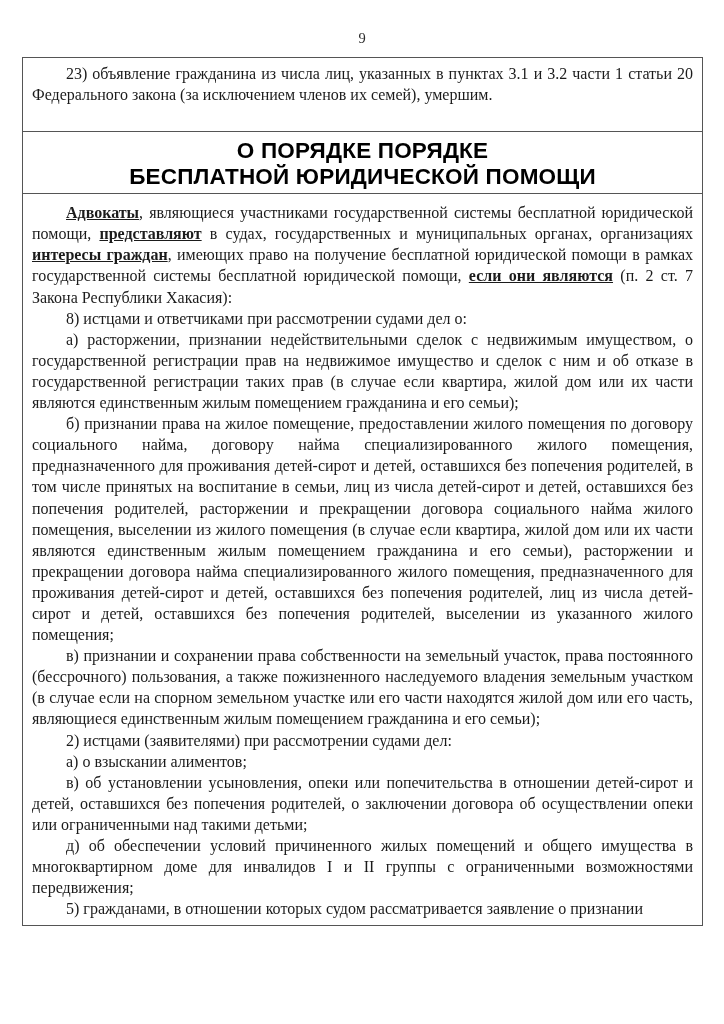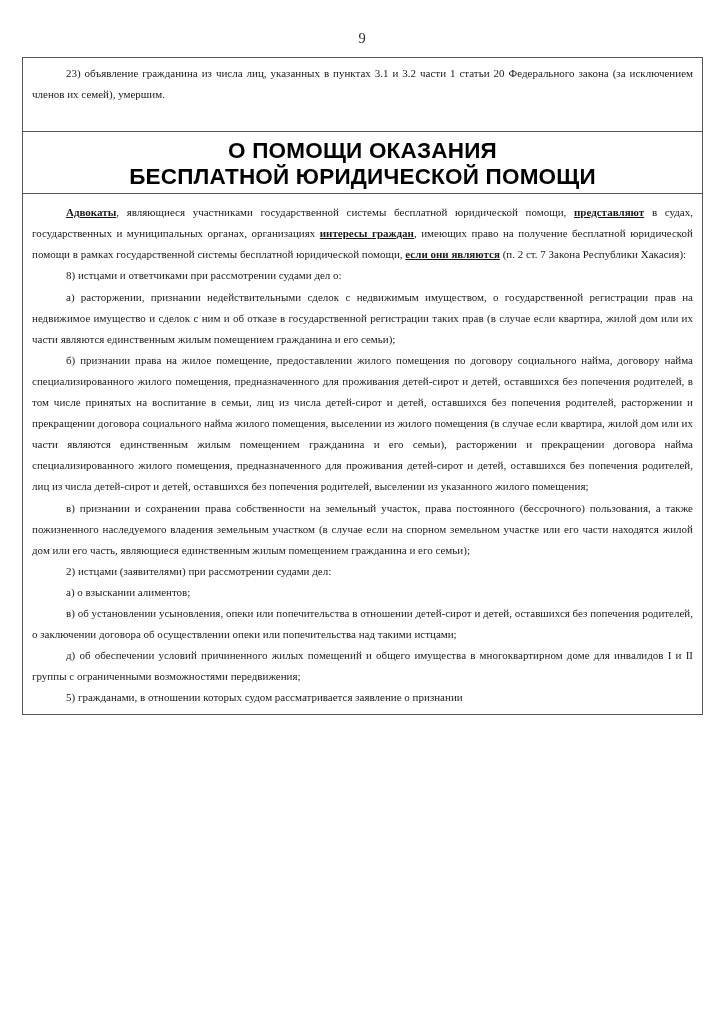--- a/index.html
+++ b/index.html
@@ -63,21 +63,21 @@
     text-align: center;
   }
 
   .cell-body {
     padding: 8px 9px 6px 9px;
   }
 
   
   p.para {
     margin: 0;
-    font-size: 11px;
+    font-size: 16px;
     line-height: 21.1px;
     text-align: justify;
     text-justify: inter-word;
     text-indent: 34px;
     color: #1b1b1b;
     hyphens: none;
     -webkit-hyphens: none;
   }
   p.para.tight {
     text-align: left;
@@ -106,34 +106,34 @@
 
   <div class="page-number">9</div>
 
   <div class="doc-frame">
 
     <div class="cell cell-prev">
       <p class="para">23) объявление гражданина из числа лиц, указанных в пунктах 3.1 и 3.2 части 1 статьи 20 Федерального закона (за исключением членов их семей), умершим.</p>
     </div>
 
     <div class="cell cell-title">
-      <div class="title-line">О ПОМОЩИ ОКАЗАНИЯ</div>
+      <div class="title-line">О ПОРЯДКЕ ПОРЯДКЕ</div>
       <div class="title-line">БЕСПЛАТНОЙ ЮРИДИЧЕСКОЙ ПОМОЩИ</div>
     </div>
 
     <div class="cell cell-body">
 
       <p class="para"><b class="u">Адвокаты</b><span>, являющиеся участниками государственной системы бесплатной юридической помощи, </span><b class="u">представляют</b><span> в судах, государственных и муниципальных органах, организациях </span><b class="u">интересы граждан</b><span>, имеющих право на получение бесплатной юридической помощи в рамках государственной системы бесплатной юридической помощи, </span><b class="u">если они являются</b><span> (п. 2 ст. 7 Закона Республики Хакасия):</span></p>
 
       <p class="para tight">8) истцами и ответчиками при рассмотрении судами дел о:</p>
       <p class="para">а) расторжении, признании недействительными сделок с недвижимым имуществом, о государственной регистрации прав на недвижимое имущество и сделок с ним и об отказе в государственной регистрации таких прав (в случае если квартира, жилой дом или их части являются единственным жилым помещением гражданина и его семьи);</p>
       <p class="para">б) признании права на жилое помещение, предоставлении жилого помещения по договору социального найма, договору найма специализированного жилого помещения, предназначенного для проживания детей-сирот и детей, оставшихся без попечения родителей, в том числе принятых на воспитание в семьи, лиц из числа детей-сирот и детей, оставшихся без попечения родителей, расторжении и прекращении договора социального найма жилого помещения, выселении из жилого помещения (в случае если квартира, жилой дом или их части являются единственным жилым помещением гражданина и его семьи), расторжении и прекращении договора найма специализированного жилого помещения, предназначенного для проживания детей-сирот и детей, оставшихся без попечения родителей, лиц из числа детей-сирот и детей, оставшихся без попечения родителей, выселении из указанного жилого помещения;</p>
       <p class="para">в) признании и сохранении права собственности на земельный участок, права постоянного (бессрочного) пользования, а также пожизненного наследуемого владения земельным участком (в случае если на спорном земельном участке или его части находятся жилой дом или его часть, являющиеся единственным жилым помещением гражданина и его семьи);</p>
       <p class="para tight">2) истцами (заявителями) при рассмотрении судами дел:</p>
       <p class="para tight">а) о взыскании алиментов;</p>
-      <p class="para">в) об установлении усыновления, опеки или попечительства в отношении детей-сирот и детей, оставшихся без попечения родителей, о заключении договора об осуществлении опеки или попечительства над такими истцами;</p>
+      <p class="para">в) об установлении усыновления, опеки или попечительства в отношении детей-сирот и детей, оставшихся без попечения родителей, о заключении договора об осуществлении опеки или ограниченными над такими детьми;</p>
       <p class="para">д) об обеспечении условий причиненного жилых помещений и общего имущества в многоквартирном доме для инвалидов I и II группы с ограниченными возможностями передвижения;</p>
       <p class="para tight">5) гражданами, в отношении которых судом рассматривается заявление о признании</p>
 
     </div>
 
   </div>
 </div>
 
 </body></html>

